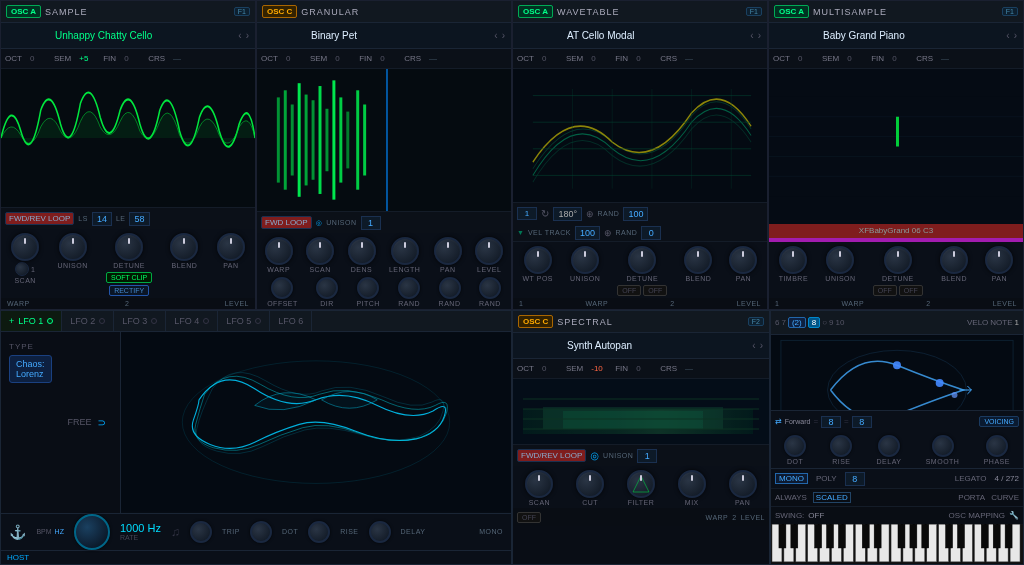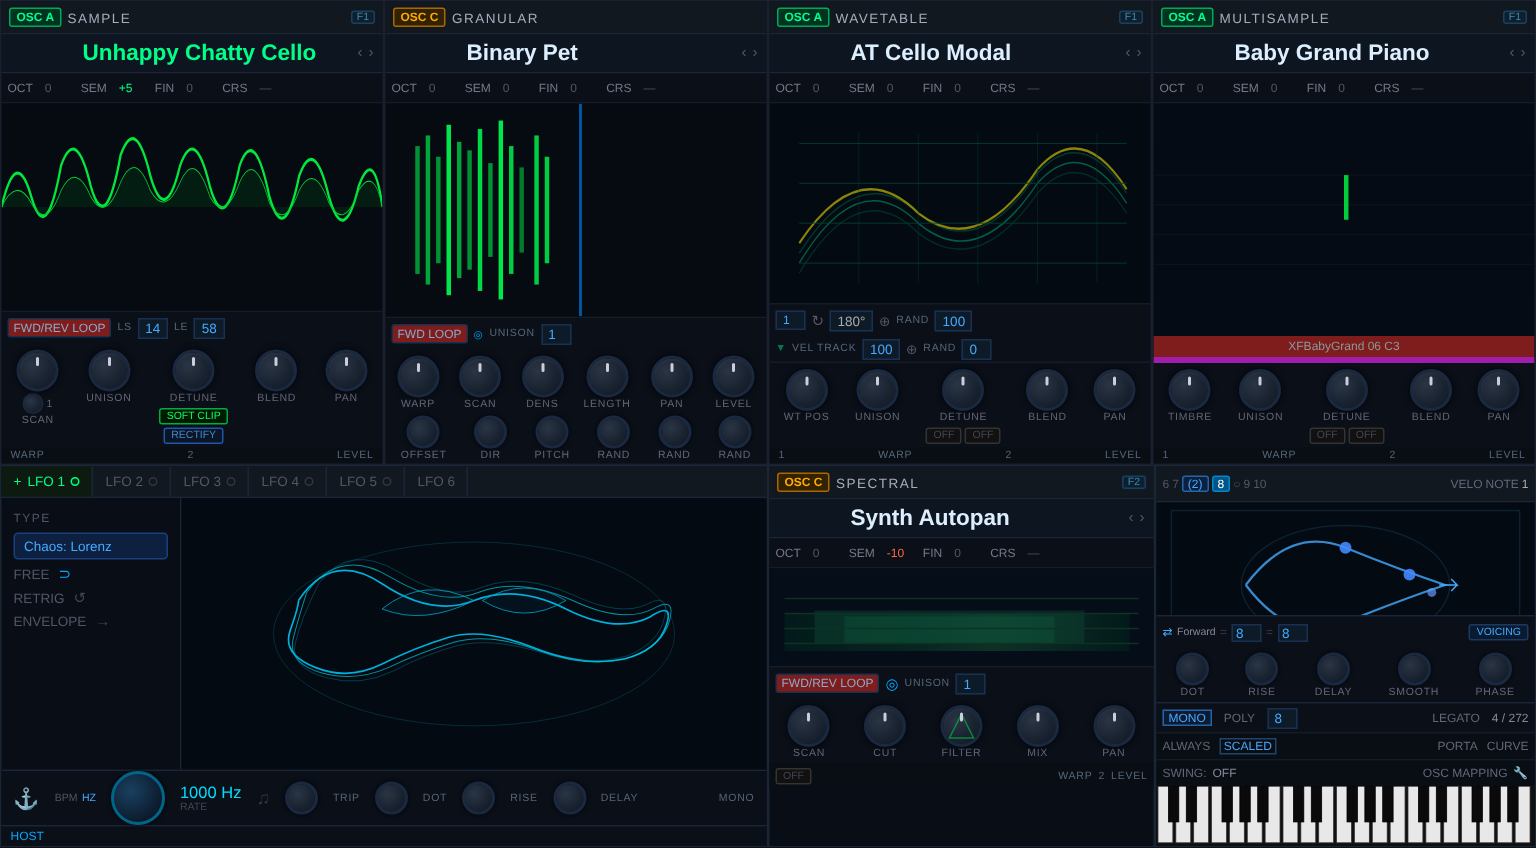--- a/index.html
+++ b/index.html
@@ -69,22 +69,22 @@
       align-items: center;
       background: #0c1520;
       padding: 2px 6px;
       height: 26px;
       border-bottom: 1px solid #1a2535;
       gap: 4px;
     }
 
     .osc-name {
       flex: 1;
-      font-size: 15px;
-      font-weight: bold;
+      font-size: 10px;
+      font-weight: normal;
       color: #ddeeff;
       padding-left: 48px;
     }
 
     .nav-arrow {
       color: #556;
       font-size: 10px;
       cursor: pointer;
     }
 
@@ -245,22 +245,22 @@
 
     .lfo-content {
       display: flex;
       flex: 1;
     }
 
     .lfo-sidebar {
       width: 120px;
       padding: 8px;
       display: flex;
-      flex-direction: column;
-      gap: 4px;
+      flex-direction: row;
+      gap: 16px;
       border-right: 1px solid #1a2535;
     }
 
     .lfo-type-section label {
       font-size: 8px;
       color: #556;
       text-transform: uppercase;
       letter-spacing: 1px;
     }
 
@@ -330,21 +330,21 @@
     }
 
     
     .num-display {
       background: #0d1a28;
       border: 1px solid #1a3050;
       color: #44aaff;
       font-size: 9px;
       padding: 1px 4px;
       min-width: 20px;
-      text-align: left;
+      text-align: center;
     }
 
     .green-text { color: #00ff88; }
     .dim-text { color: #445566; }
 
     
     .panel-1 { grid-column: 1; grid-row: 1; }
     .panel-2 { grid-column: 2; grid-row: 1; }
     .panel-3 { grid-column: 3; grid-row: 1; }
     .panel-4 { grid-column: 4; grid-row: 1; }

